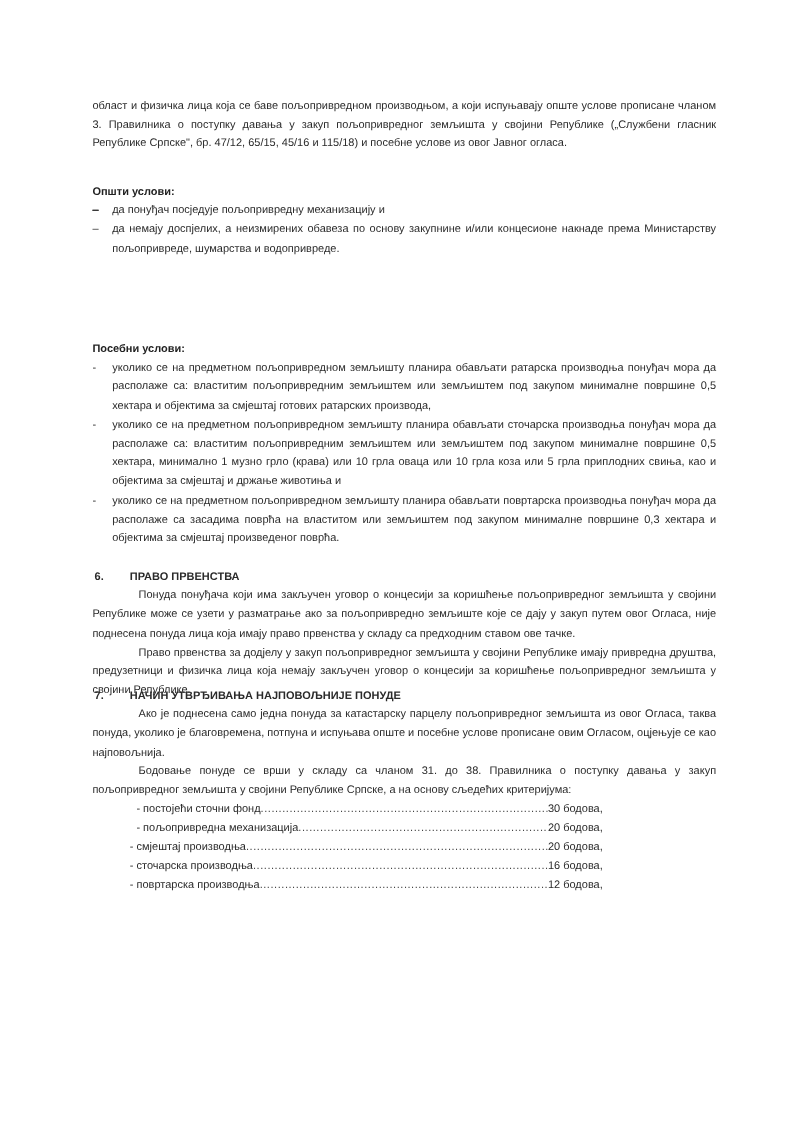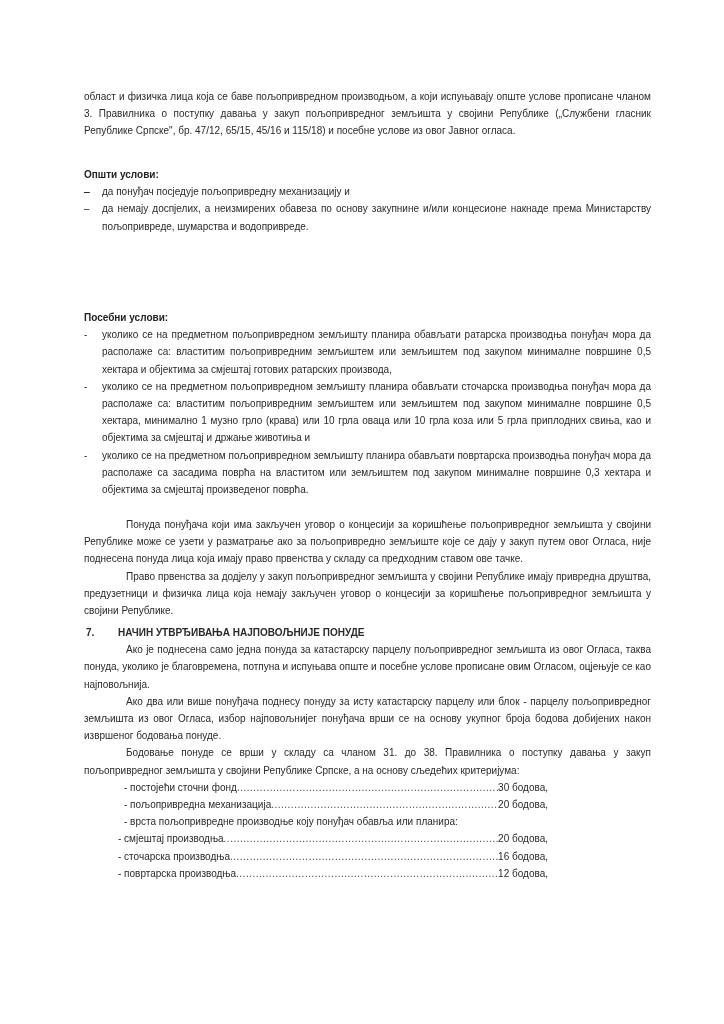--- a/index.html
+++ b/index.html
@@ -47,42 +47,39 @@
   <div class="block" style="top:296px;margin-top:13px;">
     <p class="heading">Посебни услови:</p>
     <ul class="dash">
       <li><span class="mark">-</span><span>уколико се на предметном пољопривредном земљишту планира обављати ратарска производња понуђач мора да располаже са: властитим пољопривредним земљиштем или земљиштем под закупом минималне површине 0,5 хектара и објектима за смјештај готових ратарских производа,</span></li>
       <li><span class="mark">-</span><span>уколико се на предметном пољопривредном земљишту планира обављати сточарска производња понуђач мора да располаже са: властитим пољопривредним земљиштем или земљиштем под закупом минималне површине 0,5 хектара, минимално 1 музно грло (крава) или 10 грла оваца или 10 грла коза или 5 грла приплодних свиња, као и објектима за смјештај и држање животиња и</span></li>
       <li><span class="mark">-</span><span>уколико се на предметном пољопривредном земљишту планира обављати повртарска производња понуђач мора да располаже са засадима поврћа на властитом или земљиштем под закупом минималне површине 0,3 хектара и објектима за смјештај произведеног поврћа.</span></li>
     </ul>
   </div>
 
   <div class="block" style="top:516px;">
+    <p class="sec"><span class="num">6.</span><span>ПРАВО ПРВЕНСТВА</span></p>
     <p class="indent">Понуда понуђача који има закључен уговор о концесији за коришћење пољопривредног земљишта у својини Републике може се узети у разматрање ако за пољопривредно земљиште које се дају у закуп путем овог Огласа, није поднесена понуда лица која имају право првенства у складу са предходним ставом ове тачке.</p>
     <p class="indent">Право првенства за додјелу у закуп пољопривредног земљишта у својини Републике имају привредна друштва, предузетници и физичка лица која немају  закључен уговор о концесији за коришћење пољопривредног земљишта у својини Републике.</p>
   </div>
 
   <div class="block" style="top:624px;">
     <p class="sec"><span class="num">7.</span><span>НАЧИН УТВРЂИВАЊА НАЈПОВОЉНИЈЕ ПОНУДЕ</span></p>
     <p class="indent">Ако је поднесена само једна понуда за катастарску парцелу пољопривредног земљишта из овог Огласа, таква понуда, уколико је благовремена, потпуна и испуњава опште и посебне услове прописане овим Огласом, оцјењује се као најповољнија.</p>
-    <p class="indent">Ако два или више понуђача поднесу понуду за исту катастарску парцелу или блок - парцелу пољопривредног земљишта из овог Огласа, избор најповољнијег понуђача врши се на основу укупног броја бодова добијених након извршеног бодовања понуде.</p>
     <p class="indent">Бодовање понуде се врши у складу са чланом 31. до 38. Правилника о поступку давања у закуп пољопривредног земљишта у својини Републике Српске, а на основу сљедећих критеријума:</p>
 
     <div class="score">
       <span class="lbl">- постојећи сточни фонд</span>
       <span class="dots"></span>
       <span class="val">30 бодова,</span>
     </div>
     <div class="score">
       <span class="lbl">- пољопривредна механизација</span>
       <span class="dots"></span>
       <span class="val">20 бодова,</span>
-    </div>
-    <div class="score">
-      <span class="lbl">- врста пољопривредне производње коју понуђач обавља или планира:</span>
     </div>
     <div class="score sub">
       <span class="lbl">- смјештај производња</span>
       <span class="dots"></span>
       <span class="val">20 бодова,</span>
     </div>
     <div class="score sub">
       <span class="lbl">- сточарска производња</span>
       <span class="dots"></span>
       <span class="val">16 бодова,</span>

